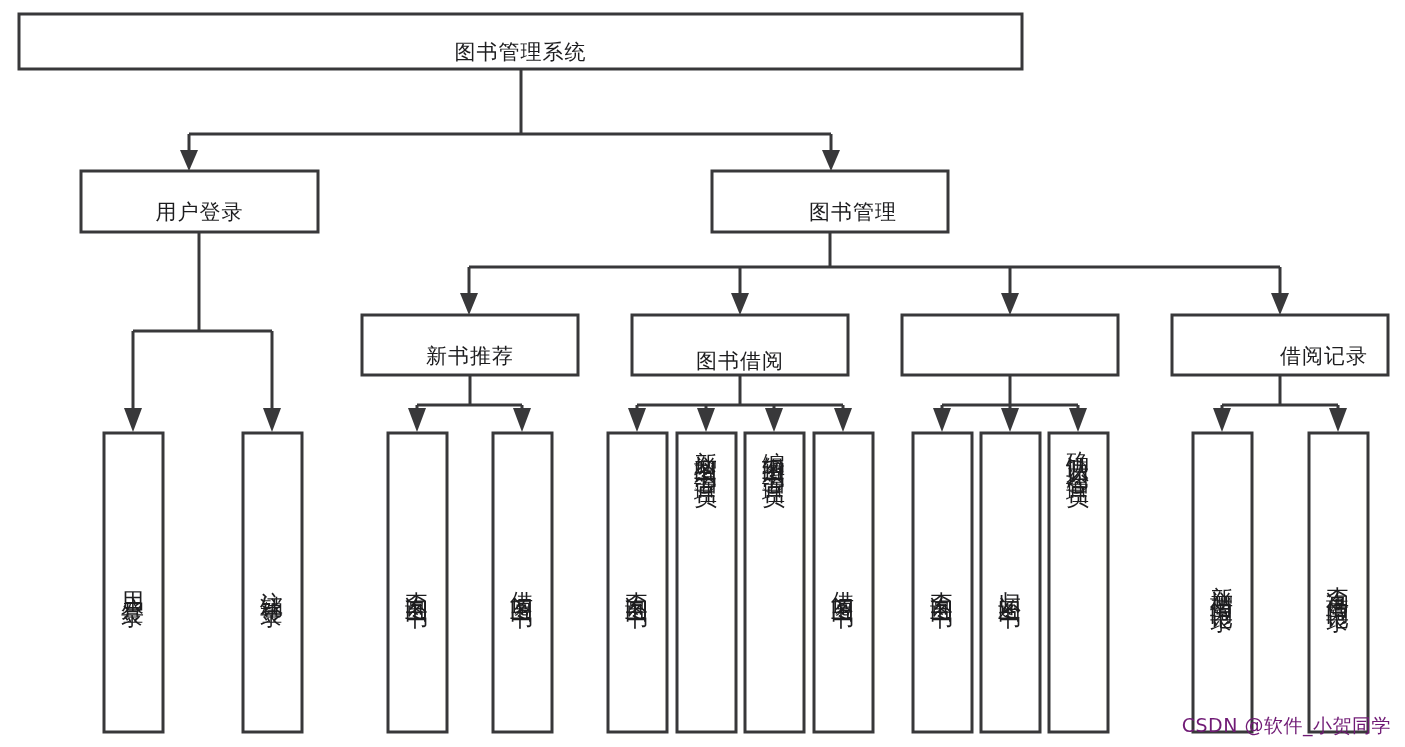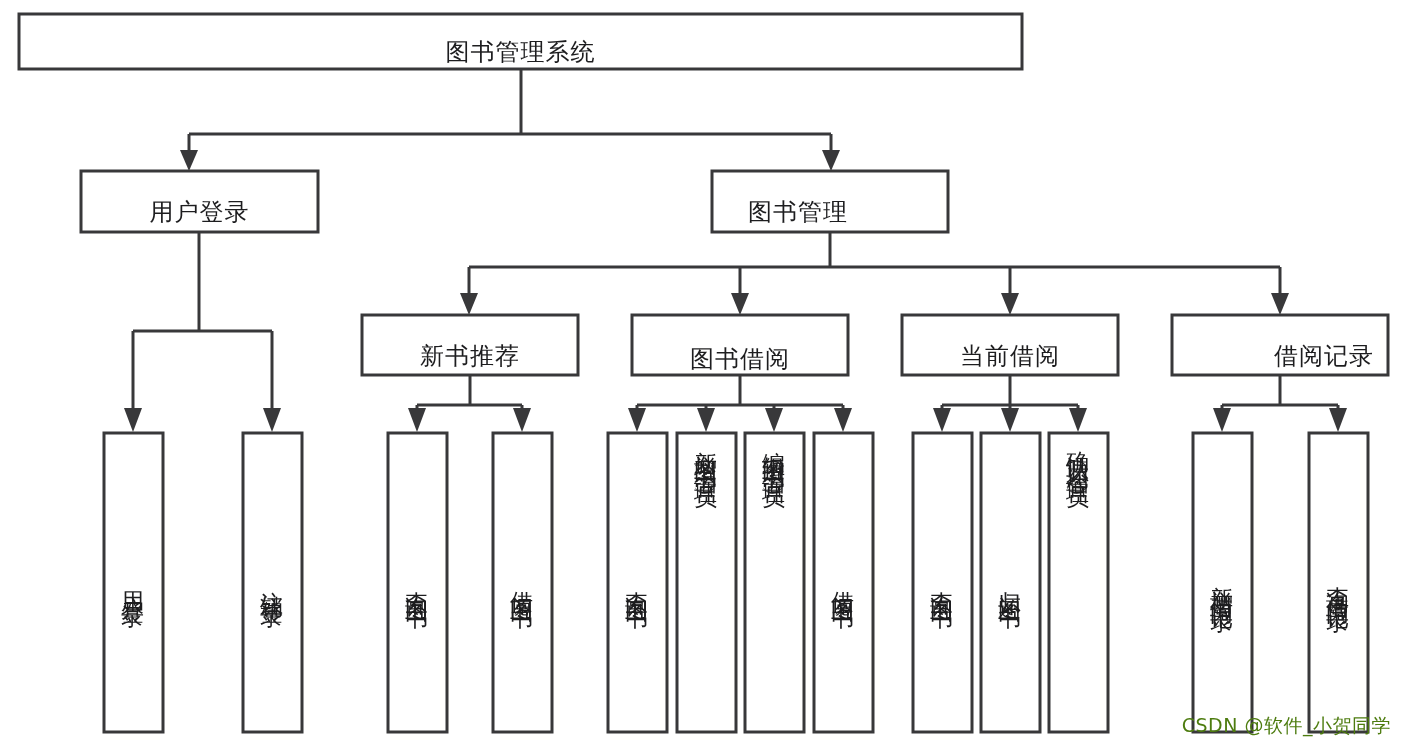--- a/index.html
+++ b/index.html
@@ -62,33 +62,33 @@
   }
   .hlabel-wrap {
     position: absolute;
     display: flex;
     align-items: center;
     justify-content: center;
     pointer-events: none;
   }
   .hlabel-text {
     font-family: Liberation Mono, monospace;
-    font-size: 24px;
+    font-size: 21px;
     color: #1d1d1f;
     letter-spacing: 1px;
     white-space: nowrap;
     margin-top: 21px;
   }
   .watermark {
     position: absolute;
     right: 14px;
     bottom: 8px;
     font-family: "DejaVu Sans", "Liberation Sans", sans-serif;
     font-size: 19px;
-    color: #4d7c0f;
+    color: #701a75;
     letter-spacing: 0.5px;
     white-space: nowrap;
     user-select: none;
   }
 </style>
 </head>
 <body>
 
 <div id="diagram-root">
 
@@ -190,35 +190,32 @@
   </svg>
 
   <div class="hlabel-wrap" style="left:19px; top:14px; width:1003px; height:55px;">
     <span class="hlabel-text">图书管理系统</span>
   </div>
 
   <div class="hlabel-wrap" style="left:81px; top:171px; width:237px; height:61px;">
     <span class="hlabel-text">用户登录</span>
   </div>
 
-  <div class="hlabel-wrap" style="left:680px; top:171px; width:236px; height:61px;">
+  <div class="hlabel-wrap" style="left:735px; top:171px; width:236px; height:61px;">
     <span class="hlabel-text">图书管理</span>
   </div>
 
   <div class="hlabel-wrap" style="left:362px; top:315px; width:216px; height:60px;text-align:right;">
     <span class="hlabel-text">新书推荐</span>
   </div>
 
   <div class="hlabel-wrap" style="left:632px; top:315px; width:216px; height:60px;align-items:flex-end;">
     <span class="hlabel-text">图书借阅</span>
   </div>
 
-  <div class="hlabel-wrap" style="left:902px; top:315px; width:216px; height:60px;">
-    <span class="hlabel-text">当前借阅</span>
-  </div>
 
   <div class="hlabel-wrap" style="left:1172px; top:315px; width:216px; height:60px;padding-left:44px;">
     <span class="hlabel-text">借阅记录</span>
   </div>
 
   <div class="vlabel-wrap" style="left:104px; top:433px; width:59px; height:299px;">
     <span class="vlabel-text">用户登录</span>
   </div>
   <div class="vlabel-wrap" style="left:243px; top:433px; width:59px; height:299px;">
     <span class="vlabel-text">注销登录</span>

